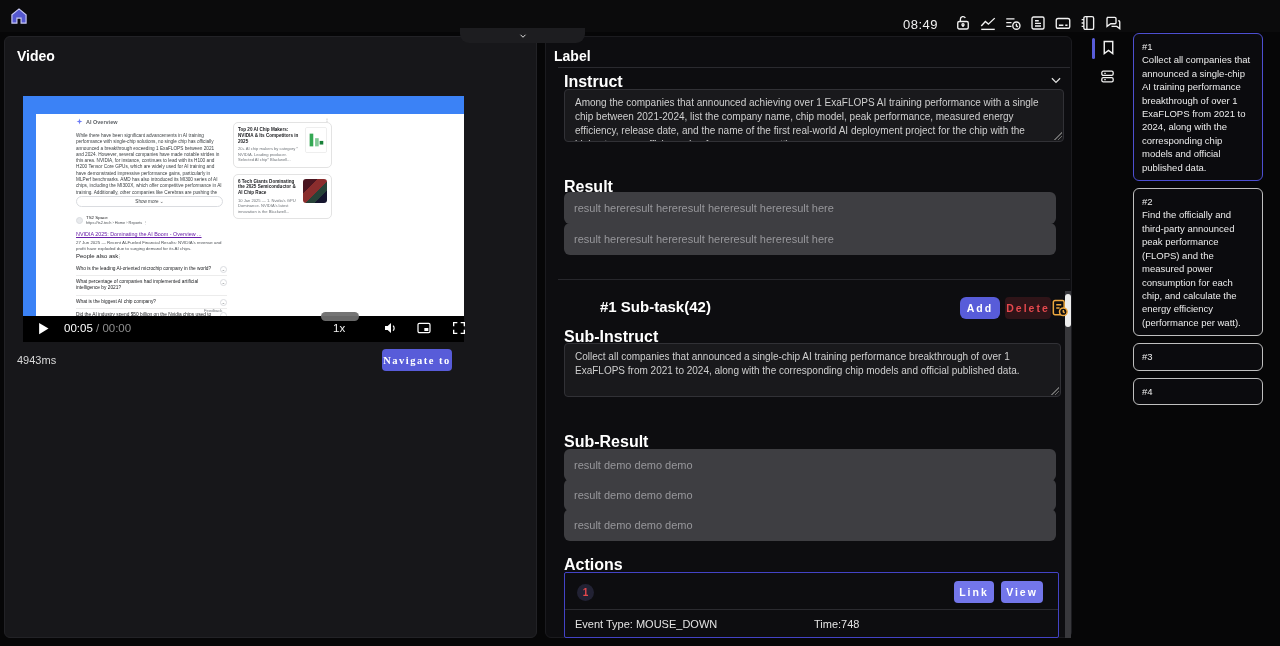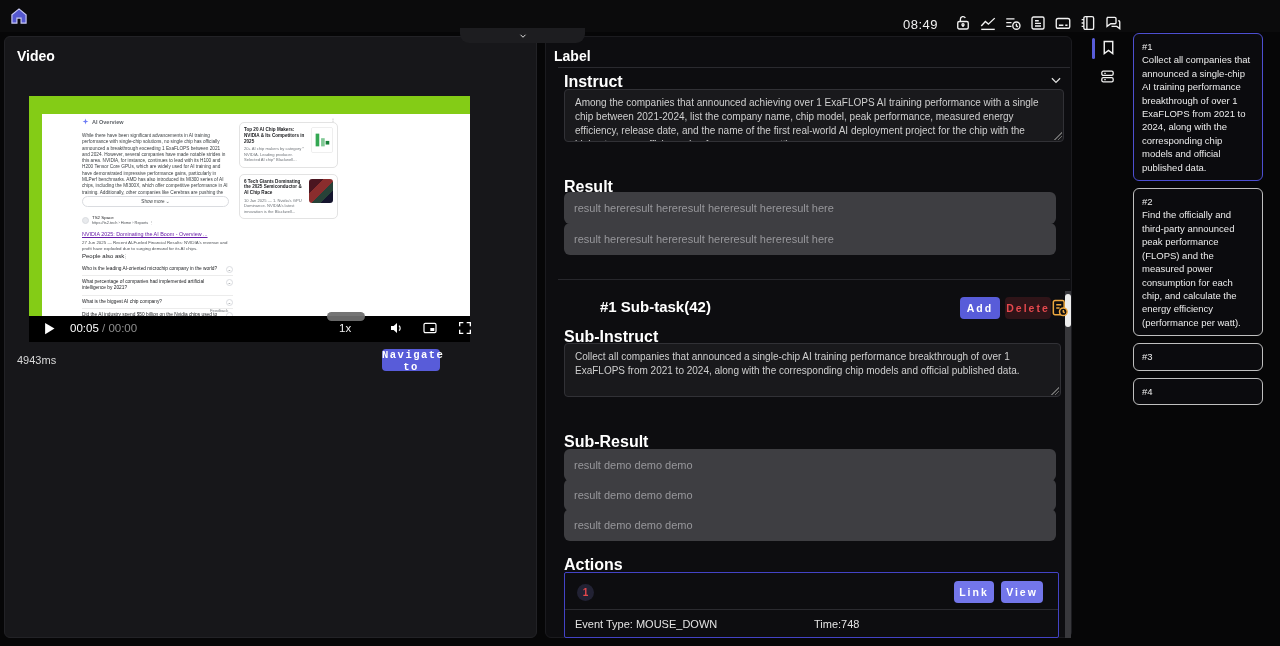--- a/index.html
+++ b/index.html
@@ -17,35 +17,35 @@
               border-radius:0 0 9px 9px; display:flex; align-items:center; justify-content:center; z-index:30; }
 
   
   .panel-left { position:absolute; left:4px; top:36px; width:533px; height:602px;
                 background:#17171a; border:1px solid #222226; border-radius:6px; }
   .panel-mid  { position:absolute; left:545px; top:36px; width:527px; height:602px;
                 background:#0d0d10; border:1px solid #1b1b1f; border-radius:6px; }
   .panel-title { position:absolute; left:12px; top:11px; font-size:14px; font-weight:bold; color:#fff; }
 
   
-  .player { position:absolute; left:24px; top:59px; width:441px; height:246px; background:#84cc16; }
+  .player { position:absolute; left:18px; top:59px; width:441px; height:246px; background:#3b82f6; }
   .screen { position:absolute; left:13px; top:18px; width:428px; height:202px; background:#fff; overflow:hidden; }
   .controls { position:absolute; left:0; bottom:0; width:100%; height:26px; background:#000;
               display:flex; align-items:center; }
   .play-btn { position:absolute; left:13px; top:5px; width:15px; height:15px; cursor:pointer; }
   .time-row { position:absolute; left:41px; top:6px; font-size:11.5px; }
   .time-cur { color:#fff; } .time-sep,.time-dur { color:#8f8f8f; }
   .speed { position:absolute; left:310px; top:6px; font-size:11.5px; color:#f0f0f0; cursor:pointer; }
   .ctl-icon { position:absolute; top:4px; width:16px; height:16px; cursor:pointer; }
   .scrub-pill { position:absolute; left:298px; top:-4px; width:38px; height:9px; background:#6e6e6e;
                 border-radius:6px; opacity:.95; }
   .under-ms { position:absolute; left:12px; top:317px; font-size:11px; color:#d8d8d8; }
-  .nav-btn { position:absolute; left:377px; top:312px; width:58px; height:22px; background:#585cd9;
+  .nav-btn { position:absolute; left:377px; top:312px; width:70px; height:22px; background:#585cd9;
              color:#fff; border:none; border-radius:4px; font-size:10.5px; font-weight:bold;
-             letter-spacing:1.5px; cursor:pointer; font-family:Liberation Mono, monospace; }
+             letter-spacing:1.5px; cursor:pointer; font-family:Liberation Serif, serif; }
   .g-aiov { position:absolute; left:40px; top:4px; display:flex; align-items:center; gap:3px; }
   .g-aiov-label { font-size:5.5px; color:#5f6368; font-weight:bold; }
   .g-dots { position:absolute; left:288px; top:3px; font-size:6px; color:#777; }
   .g-para { position:absolute; left:40px; top:19px; width:147px; height:63px; overflow:hidden;
             font-size:4.7px; line-height:6.3px; color:#3c4043; }
   .g-more { position:absolute; left:40px; top:82px; width:147px; height:11px; border:1px solid #dadce0;
             border-radius:6px; display:flex; align-items:center; justify-content:center;
             font-size:4.6px; color:#3c4043; background:#fff; }
   .g-side { position:absolute; left:197px; top:8px; width:99px; }
   .g-card { border:1px solid #e3e3e3; border-radius:5px; padding:4px 4px; margin-bottom:6px;
@@ -80,21 +80,21 @@
                  font-family:inherit; overflow:hidden; }
   .grip { position:absolute; width:8px; height:8px;
           background:linear-gradient(135deg,transparent 0 50%, #6a6a6a 50% 58%, transparent 58% 72%, #6a6a6a 72% 80%, transparent 80%); }
   input.gray { position:absolute; left:18px; width:492px; height:24px; background:#3e3e42; border:none;
                border-radius:6px; color:#e8e8e8; font-size:11px; padding:16px 10px; font-family:inherit; }
   input.gray::placeholder { color:#97979b; }
   .divider { position:absolute; left:12px; width:512px; border-top:1px solid #27272c; }
   .subtask-title { position:absolute; left:10px; top:261px; font-size:15px; font-weight:bold; color:#fff;margin-left:44px; }
   .btn { position:absolute; border:none; border-radius:4px; font-size:10.5px; font-weight:bold;
          letter-spacing:2px; cursor:pointer; font-family:inherit; }
-  .btn-add { left:414px; top:260px; width:40px; height:22px; background:#585cd9; color:#fff; }
+  .btn-add { left:414px; top:260px; width:40px; height:22px; background:#585cd9; color:#fff;border-radius:6px; }
   .btn-del { left:459px; top:260px; width:46px; height:22px; background:#2f1418; color:#e5484d;text-align:center; }
   .warn-ic { position:absolute; left:504px; top:261px; width:20px; height:20px; z-index:5; cursor:pointer; }
   .actions-box { position:absolute; left:18px; top:535px; width:495px; height:66px;
                  border:1px solid #4343c6; border-radius:2px; }
   .badge { position:absolute; left:12px; top:11px; width:17px; height:17px; border-radius:50%;
            background:#222234; color:#e5484d; font-size:10px; font-weight:bold; text-align:center;
            line-height:17px; }
   .btn-link { left:389px; top:8px; width:40px; height:22px; background:#7376ea; color:#fff; }
   .btn-view { left:436px; top:8px; width:42px; height:22px; background:#7376ea; color:#fff; }
   .act-div { position:absolute; left:0; top:36px; width:100%; border-top:1px solid #2b2b30; }

